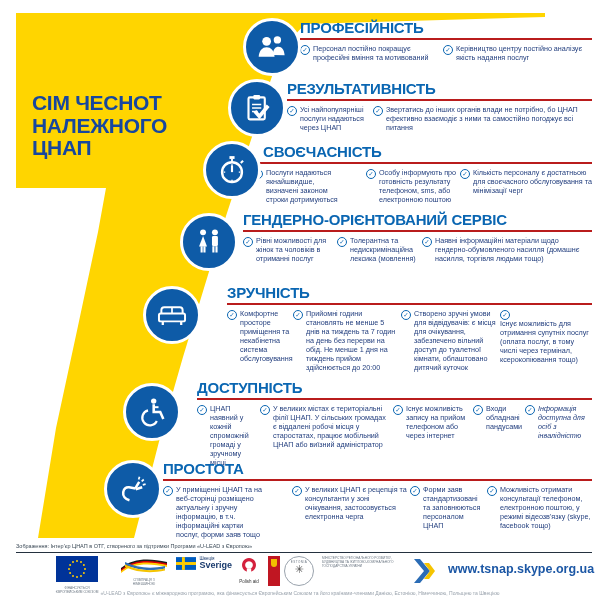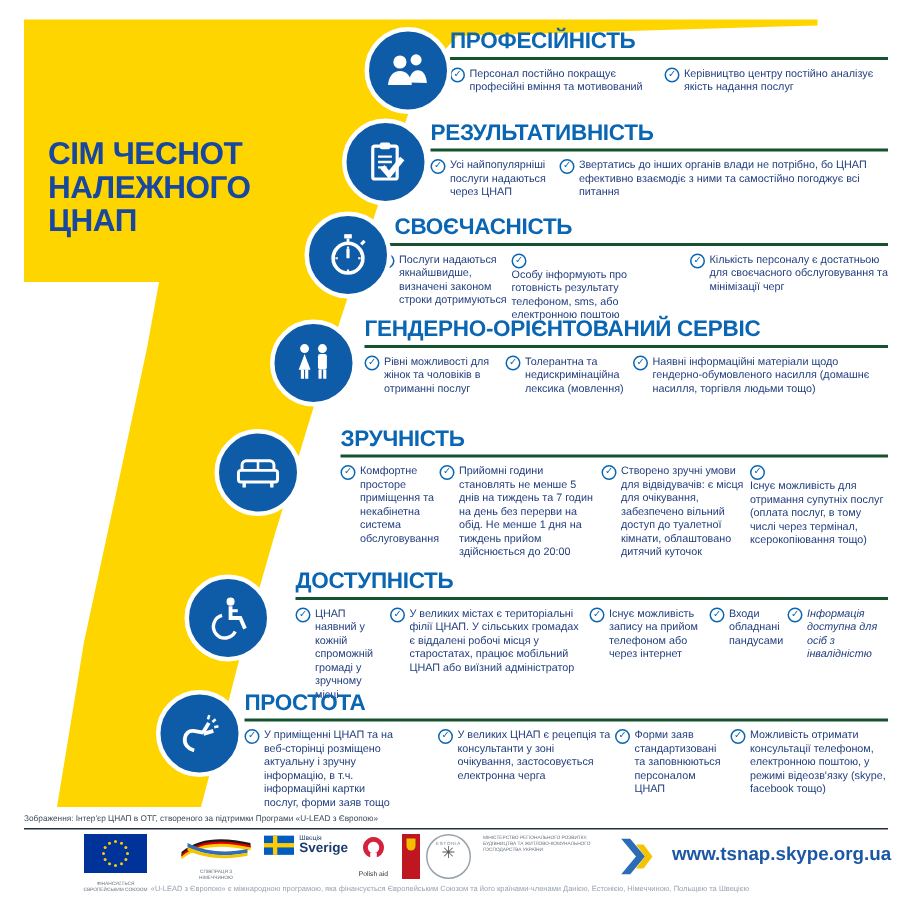--- a/index.html
+++ b/index.html
@@ -5,40 +5,40 @@
   html,body{margin:0;padding:0;background:#fff;}
   #poster{position:relative;width:600px;height:600px;background:#fff;overflow:hidden;
           font-family:"Liberation Sans","DejaVu Sans",sans-serif;}
   
   #seven{position:absolute;left:0;top:0;z-index:0;}
   
   .main-title{position:absolute;left:32px;top:92px;z-index:2;color:#17479E;
               font-size:21px;font-weight:bold;line-height:1.08;letter-spacing:-0.3px;}
   
   .section{position:absolute;z-index:2;}
-  .sec-head{border-bottom:2px solid #14532d;padding-bottom:3px;}
+  .sec-head{border-bottom:2px solid #b91c1c;padding-bottom:3px;}
   .sec-head h2{margin:0;color:#0A66B2;font-size:15px;font-weight:bold;letter-spacing:-0.2px;line-height:1;}
   .cols{position:relative;margin-top:5px;height:60px;}
   .bullet{position:absolute;top:0;display:flex;align-items:flex-start;}
   .chk{flex-shrink:0;width:8px;height:8px;border:1px solid #0A66B2;border-radius:50%;
        color:#0A66B2;font-size:6.5px;line-height:8px;text-align:center;margin:0 3px 0 0;}
   .btxt{color:#223E7E;font-size:7.2px;line-height:1.24;}
   
   .s1{left:300px;top:20px;width:292px;}
   .s2{left:287px;top:81px;width:305px;}
   .s3{left:253px;top:144px;width:339px;}
   .s3 h2{margin-left:10px;}
   .s4{left:243px;top:212px;width:349px;}
   .s5{left:227px;top:285px;width:365px;}
   .s6{left:197px;top:380px;width:395px;}
   .s7{left:163px;top:461px;width:429px;}
   
   .s1 .c1{left:0;width:138px;}   .s1 .c2{left:143px;width:149px;}
   .s2 .c1{left:0;width:86px;}    .s2 .c2{left:86px;width:219px;}
-  .s3 .c1{left:0;width:95px;}    .s3 .c2{left:88px;width:105px;flex-direction:column;} .s3 .c3{left:207px;width:132px;}
+  .s3 .c1{left:0;width:95px;}    .s3 .c2{left:113px;width:105px;} .s3 .c3{left:207px;width:132px;}
   .s4 .c1{left:0;width:90px;}    .s4 .c2{left:94px;width:83px;}   .s4 .c3{left:179px;width:170px;}
   .s5 .c1{left:0;width:64px;}    .s5 .c2{left:66px;width:103px;}  .s5 .c3{left:174px;width:100px;} .s5 .c4{left:273px;width:92px;flex-direction:column;}
   .s6 .c1{left:0;width:61px;}    .s6 .c2{left:63px;width:131px;}  .s6 .c3{left:196px;width:78px;}  .s6 .c4{left:276px;width:50px;} .s6 .c5{left:328px;width:67px;font-style:italic;}
   .s7 .c1{left:0;width:104px;}   .s7 .c2{left:129px;width:116px;} .s7 .c3{left:247px;width:75px;}  .s7 .c4{left:324px;width:105px;}
   
   .icon-circle{position:absolute;z-index:3;width:58px;height:58px;border-radius:50%;
                background:#0E5BA7;border:3px solid #fff;box-sizing:border-box;
                display:flex;align-items:center;justify-content:center;}
   .i1{left:243px;top:18px;}  .i2{left:228px;top:79px;}  .i3{left:203px;top:141px;}
   .i4{left:180px;top:213px;} .i5{left:143px;top:286px;} .i6{left:123px;top:383px;}

